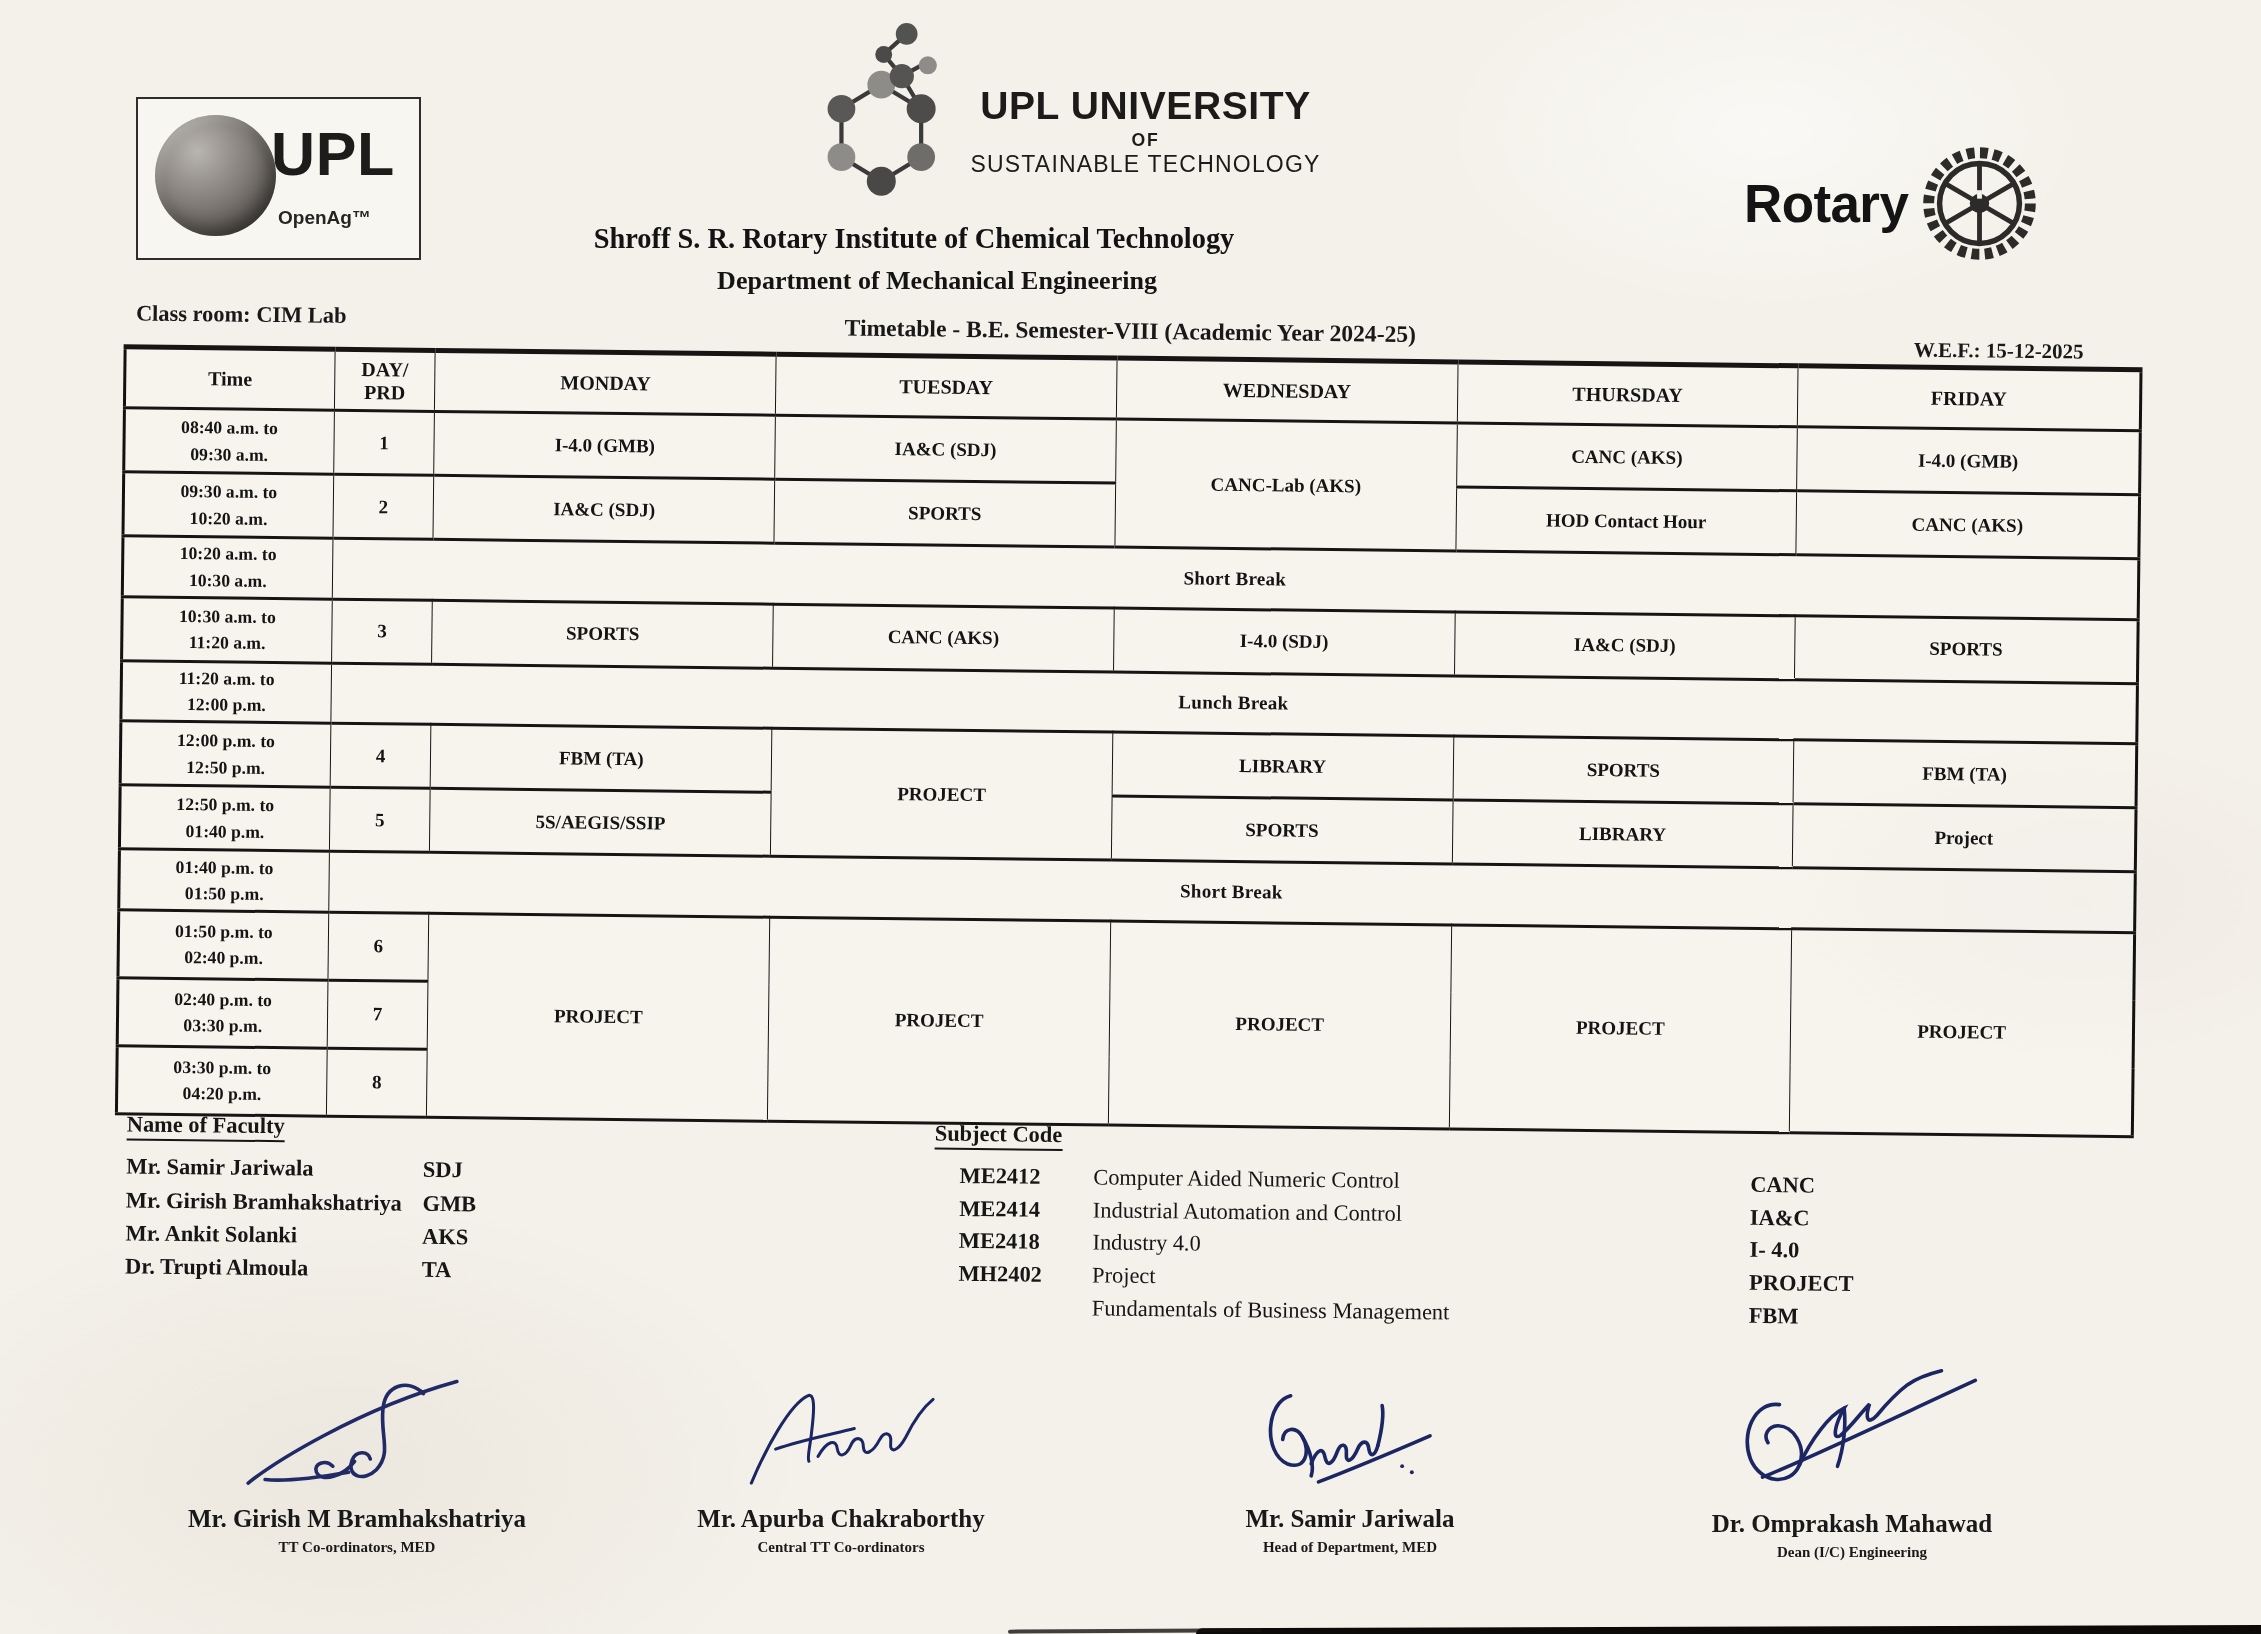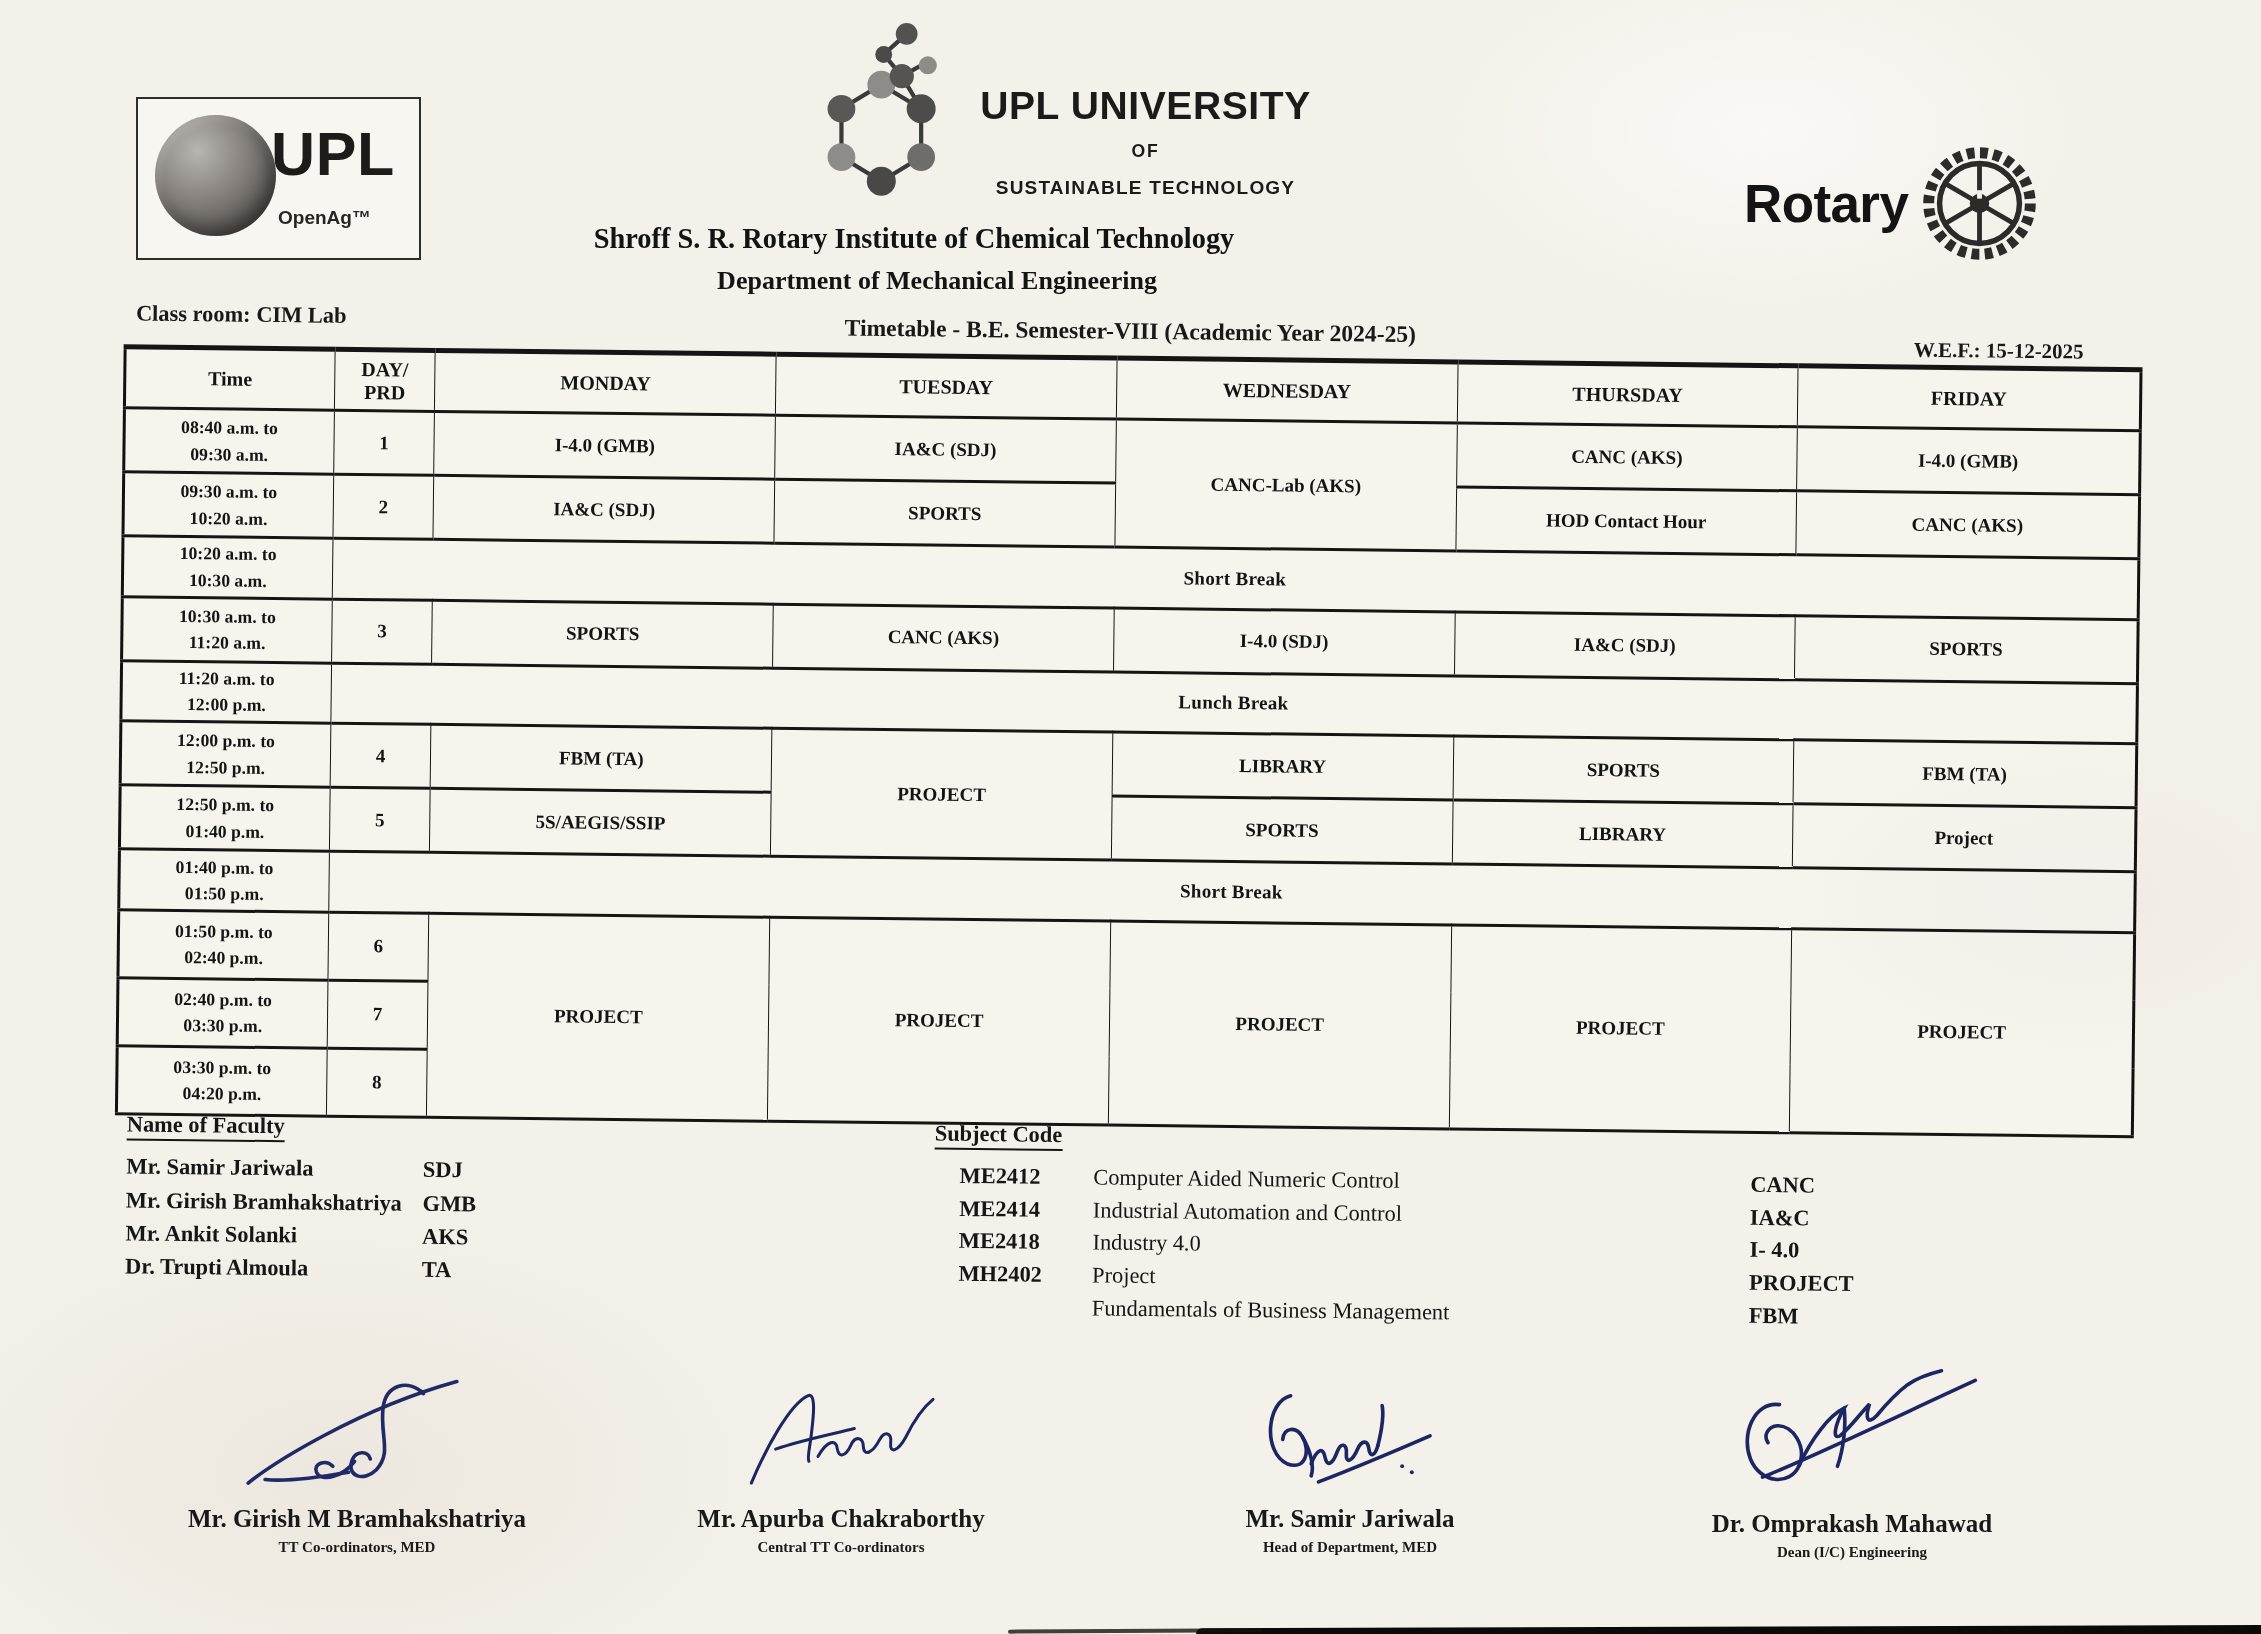--- a/index.html
+++ b/index.html
@@ -19,22 +19,22 @@
     background:radial-gradient(circle at 35% 30%, #b9b5b0, #827d78 45%, #575350 75%, #403d3a);
     box-shadow:inset -6px -7.3px 15.7px rgba(0,0,0,.38), inset 3.6px 4.8px 8.5px rgba(255,255,255,.25);}
   .upl-word{position:absolute;left:133px;top:25.4px;font-family:"Liberation Sans",sans-serif;
     font-weight:bold;font-size:61px;letter-spacing:0.6px;color:#1d1c1b;line-height:1;}
   .openag{position:absolute;left:140px;top:108px;font-family:"Liberation Sans",sans-serif;
     font-size:19px;font-weight:bold;color:#262524;}
   .molecule{position:absolute;left:810px;top:17px;}
   .univ-block{position:absolute;left:961px;top:84px;width:369px;text-align:center;
     font-family:"Liberation Sans",sans-serif;color:#1c1b1a;}
   .univ-name{font-size:39px;font-weight:bold;letter-spacing:0.6px;white-space:nowrap;}
-  .univ-of{font-size:17.6px;font-weight:bold;letter-spacing:1.8px;margin-top:13px;}
-  .univ-sust{font-size:19px;font-weight:bold;letter-spacing:1.2px;margin-top:15px;white-space:nowrap;}
+  .univ-of{font-size:17.6px;font-weight:bold;letter-spacing:1.8px;margin-top:2px;}
+  .univ-sust{font-size:23px;font-weight:normal;letter-spacing:1.2px;margin-top:0;white-space:nowrap;}
   .rotary-block{position:absolute;left:1744px;top:143px;display:flex;align-items:center;gap:11px;}
   .rotary-word{font-family:"Liberation Sans",sans-serif;font-weight:bold;font-size:53px;
     letter-spacing:-0.6px;color:#141414;line-height:1;}
   
   .institute{position:absolute;left:0;top:223px;width:1828px;text-align:center;
     font-size:28.4px;font-weight:bold;color:#131313;}
   .department{position:absolute;left:0;top:266px;width:1874px;text-align:center;
     font-size:26px;font-weight:bold;color:#141414;}
   
   .tilt{position:absolute;left:0;top:0;width:2261px;height:1634px;

